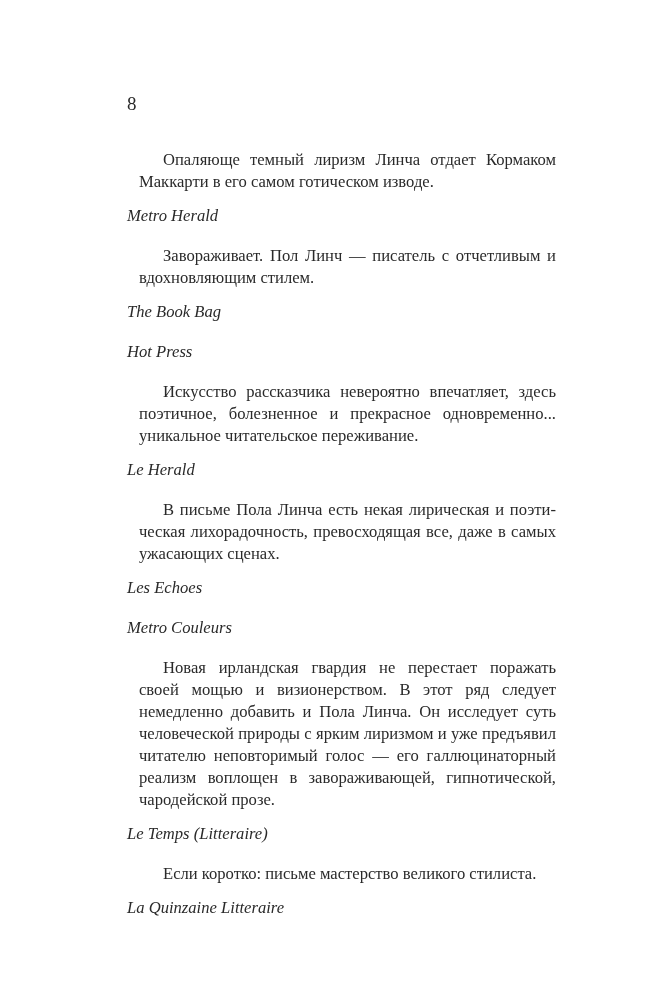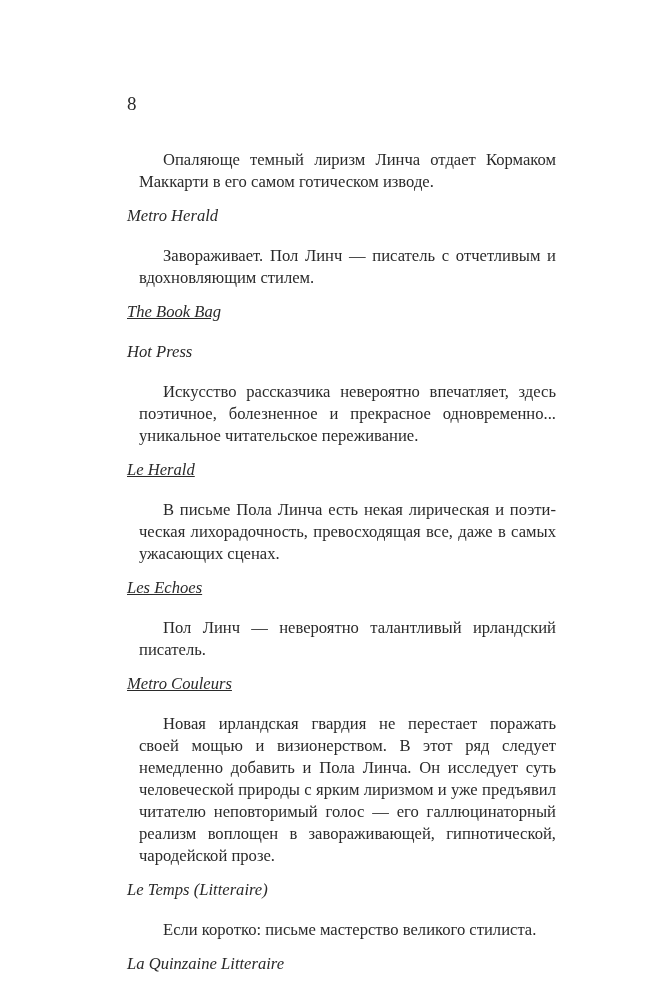--- a/index.html
+++ b/index.html
@@ -40,21 +40,20 @@
       margin: 12px;
     }
     .source {
       font-style: italic;
       font-size: 16.6px;
       line-height: 22px;
       margin: 0;
     }
     .source.gap {
       margin-top: 6px;
-      text-decoration: underline;
     }
   </style>
 </head>
 <body>
 
 <div class="page-number">8</div>
 
 <div class="content">
   <div class="review">
     <p class="quote">Опаляюще темный лиризм Линча отдает Кормаком Маккарти в его самом готическом изводе.</p>
@@ -69,21 +68,20 @@
   </div>
   <div class="review">
     <p class="quote">Искусство рассказчика невероятно впечатляет, здесь поэтичное, болезненное и прекрасное одновременно... уни­кальное читательское переживание.</p>
     <p class="source gap">Le Herald</p>
   </div>
   <div class="review">
     <p class="quote">В письме Пола Линча есть некая лирическая и поэти­ческая лихорадочность, превосходящая все, даже в самых ужасающих сценах.</p>
     <p class="source gap">Les Echoes</p>
   </div>
   <div class="review">
-    <p class="quote">Пол Линч — невероятно талантливый ирландский писа­тель.</p>
     <p class="source gap">Metro Couleurs</p>
   </div>
   <div class="review">
     <p class="quote">Новая ирландская гвардия не перестает поражать своей мощью и визионерством. В этот ряд следует немедленно добавить и Пола Линча. Он исследует суть человеческой природы с ярким лиризмом и уже предъявил читателю не­повторимый голос — его галлюцинаторный реализм вопло­щен в завораживающей, гипнотической, чародейской прозе.</p>
     <p class="source">Le Temps (Litteraire)</p>
   </div>
   <div class="review">
     <p class="quote">Если коротко: письме мастерство великого стилиста.</p>
     <p class="source">La Quinzaine Litteraire</p>
   </div>

